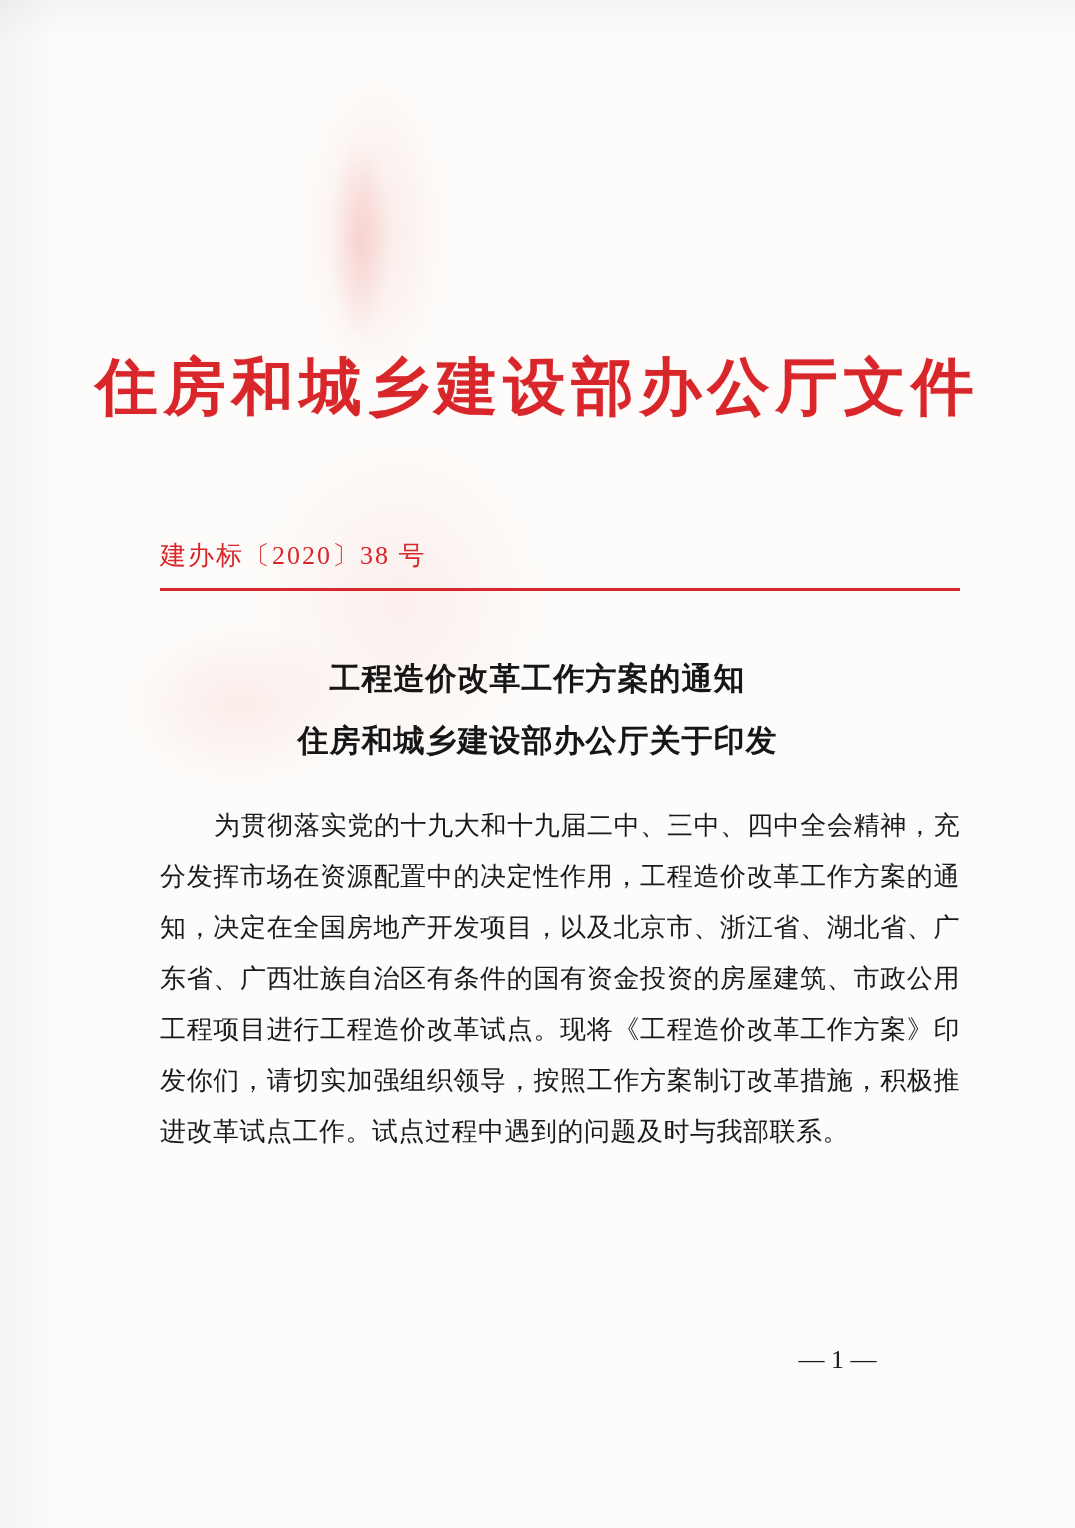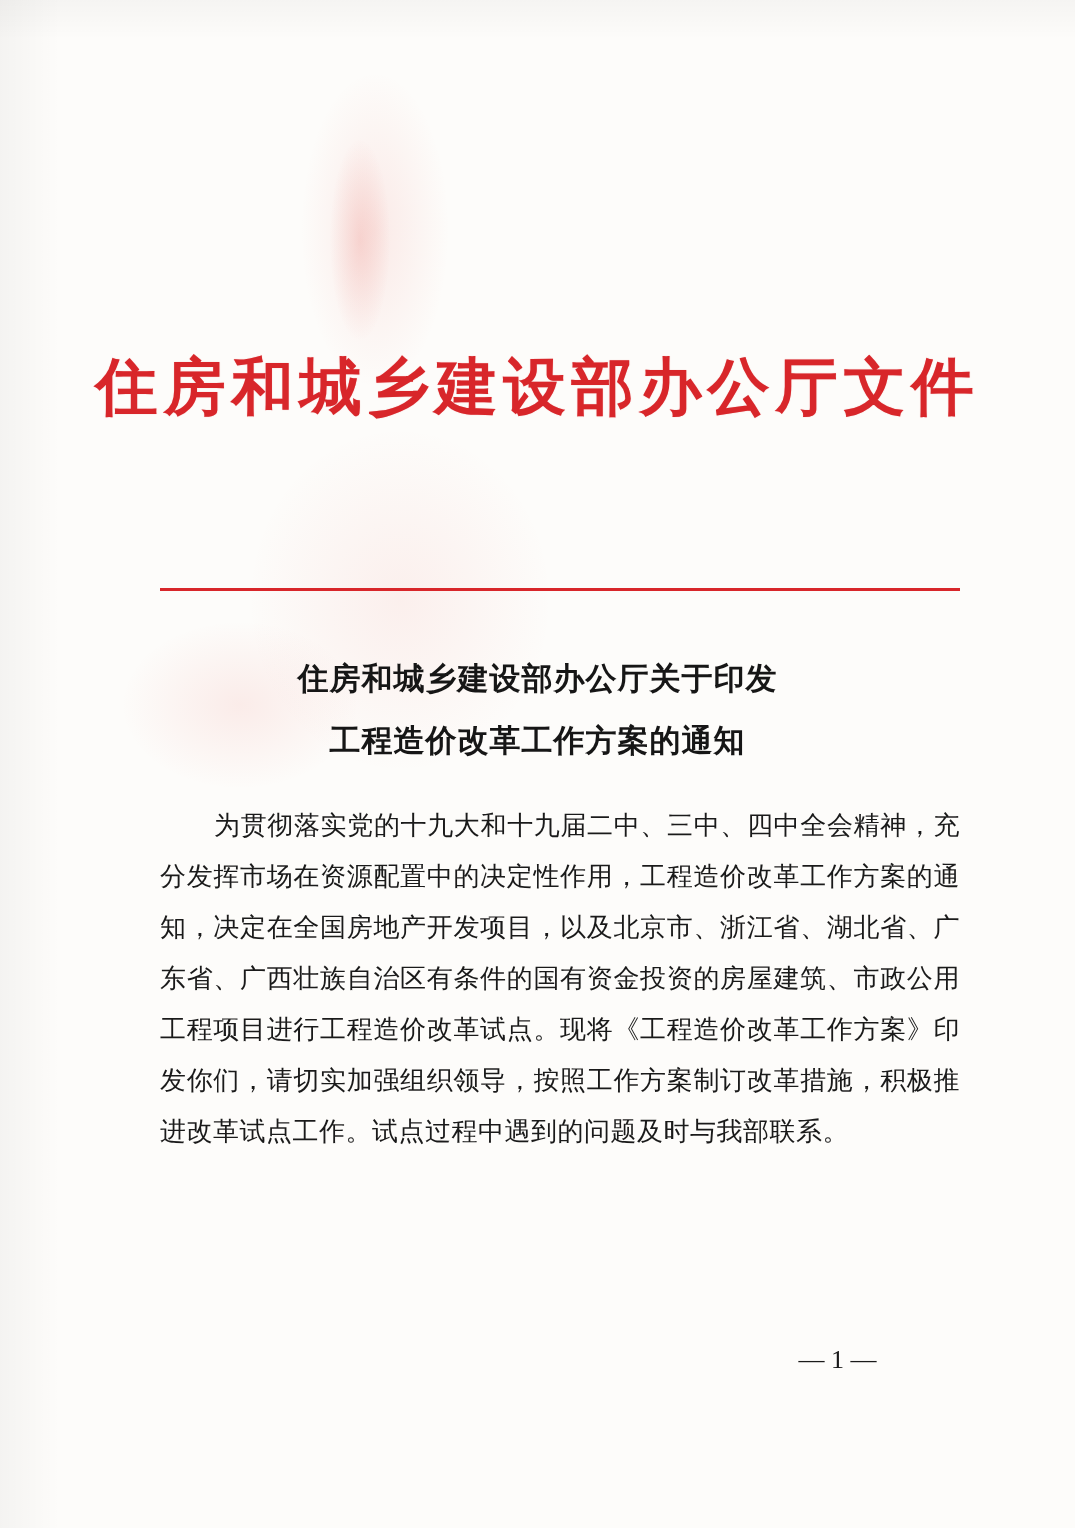--- a/index.html
+++ b/index.html
@@ -144,26 +144,27 @@
   <div class="scan-blotch blotch-2"></div>
   <div class="scan-blotch blotch-3"></div>
   <div class="scan-blotch blotch-4"></div>
   <div class="edge-shade-left"></div>
   <div class="edge-shade-top"></div>
 
   <div class="doc-header">
     <div class="title">住房和城乡建设部办公厅文件</div>
   </div>
 
+  <div class="doc-number">建办标〔2020〕38 号</div>
 
   <div class="red-rule"></div>
 
   <div class="doc-title">
+    <div class="line">工程造价改革工作方案的通知</div>
     <div class="line">住房和城乡建设部办公厅关于印发</div>
-    <div class="line">工程造价改革工作方案的通知</div>
   </div>
 
   <div class="body-block">
     <p class="indent">为贯彻落实党的十九大和十九届二中、三中、四中全会精神，充分发挥市场在资源配置中的决定性作用，工程造价改革工作方案的通知，决定在全国房地产开发项目，以及北京市、浙江省、湖北省、广东省、广西壮族自治区有条件的国有资金投资的房屋建筑、市政公用工程项目进行工程造价改革试点。现将《工程造价改革工作方案》印发你们，请切实加强组织领导，按照工作方案制订改革措施，积极推进改革试点工作。试点过程中遇到的问题及时与我部联系。</p>
   </div>
 
   <div class="page-number">— 1 —</div>
 
 </div>
 

